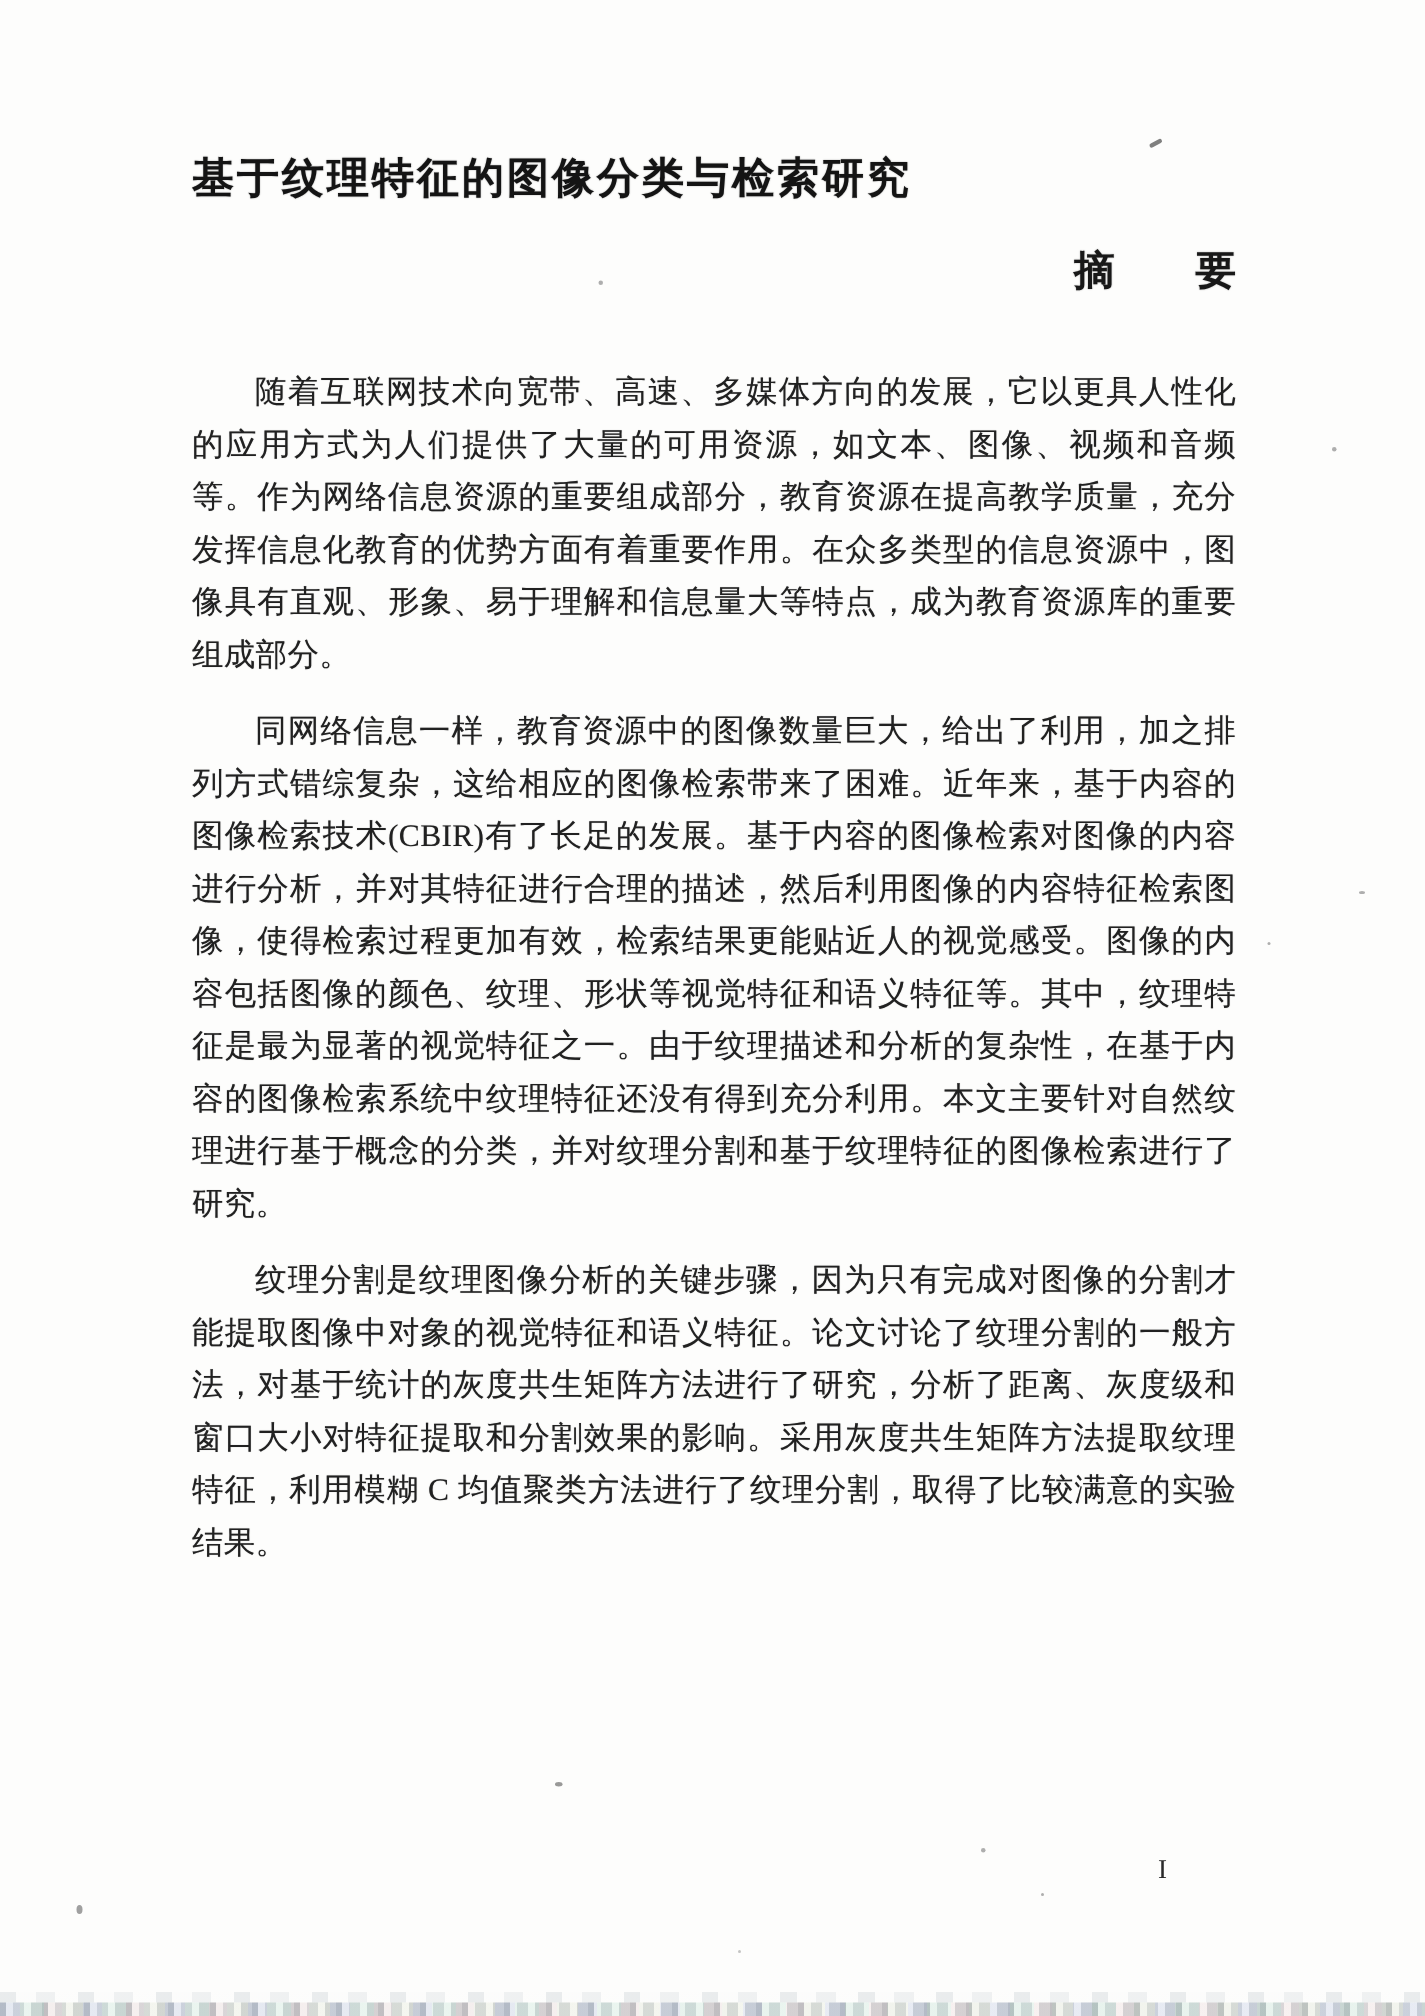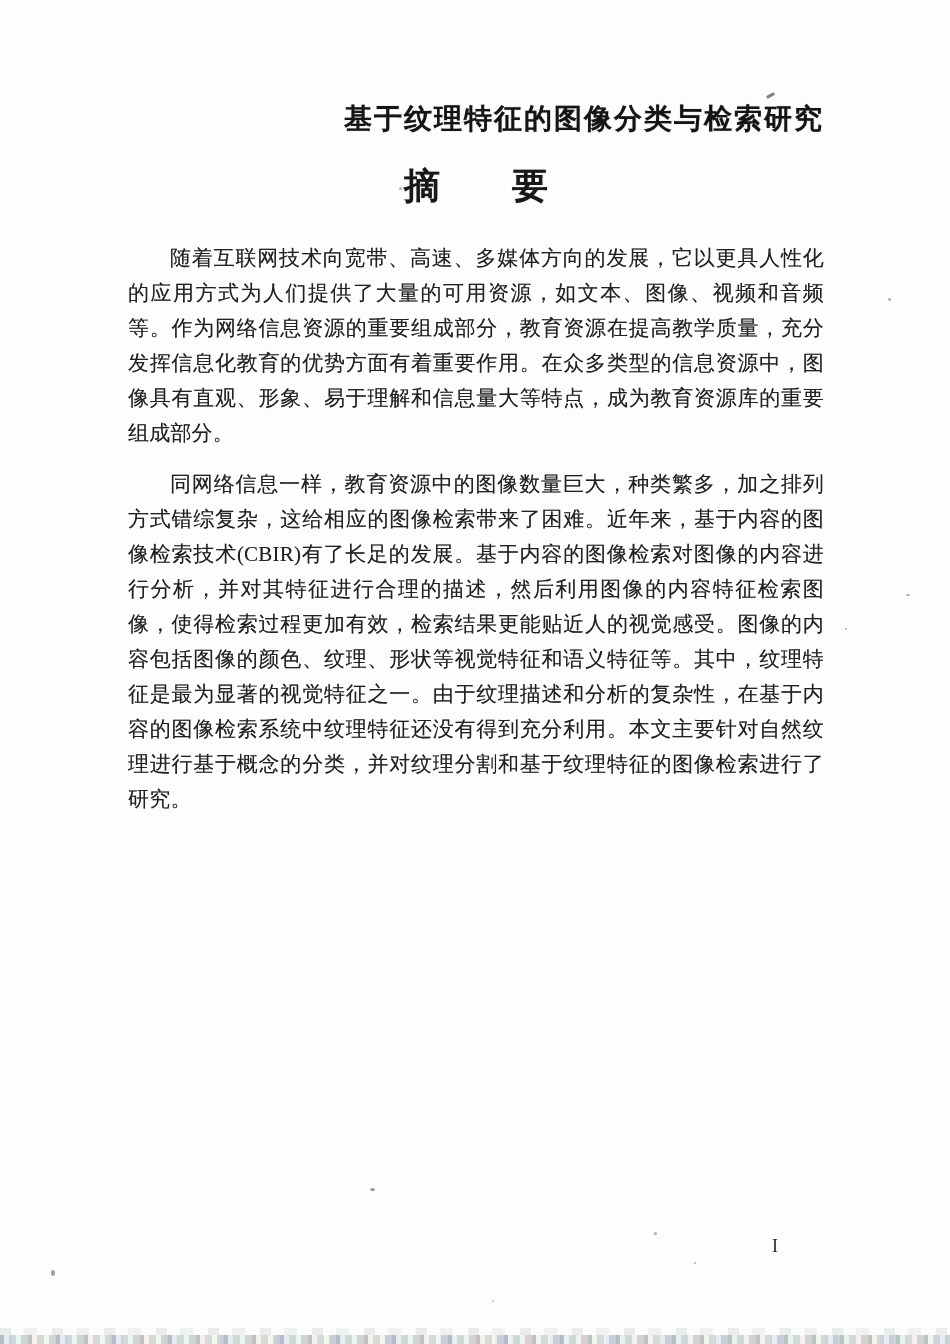--- a/index.html
+++ b/index.html
@@ -11,38 +11,38 @@
     overflow:hidden;
     font-family:"Liberation Serif", serif;
   }
   .content {
     position:absolute;
     left:128px; top:0;
     width:696px;
   }
   .doc-title {
     margin:100px 0 0 0;
-    text-align:right;
+    text-align:left;
     font-family:"Liberation Sans", sans-serif;
     font-size:28px;
     font-weight:700;
     letter-spacing:2px;
     color:#141414;
     text-shadow:0 0 1px rgba(20,20,20,.45);
   }
   .abstract-heading {
     margin:24px 0 12px 0;
-    text-align:center;
+    text-align:right;
     font-family:"Liberation Sans", sans-serif;
-    font-size:36px;
+    font-size:27px;
     font-weight:700;
     color:#181818;
     text-shadow:0 0 1px rgba(20,20,20,.45);
   }
-  .body-text { margin-top:30px; }
+  .body-text { margin-top:46px; }
   .body-text p {
     margin:0 0 16px 0;
     font-size:21px;
     line-height:35px;
     text-align:justify;
     text-indent:2em;
     color:#212121;
     text-shadow:0 0 0.6px rgba(35,35,35,.45);
     letter-spacing:0.2px;
   }
@@ -101,21 +101,22 @@
 
 <div class="page">
 
   <div class="content">
     <h1 class="doc-title">基于纹理特征的图像分类与检索研究</h1>
 
     <h2 class="abstract-heading">摘　　要</h2>
 
     <div class="body-text">
       <p>随着互联网技术向宽带、高速、多媒体方向的发展，它以更具人性化的应用方式为人们提供了大量的可用资源，如文本、图像、视频和音频等。作为网络信息资源的重要组成部分，教育资源在提高教学质量，充分发挥信息化教育的优势方面有着重要作用。在众多类型的信息资源中，图像具有直观、形象、易于理解和信息量大等特点，成为教育资源库的重要组成部分。</p>
-      <p>同网络信息一样，教育资源中的图像数量巨大，种类繁多，加之排列方式错综复杂，这给相应的图像检索带来了困难。近年来，基于内容的图像检索技术(CBIR)有了长足的发展。基于内容的图像检索对图像的内容进行分析，并对其特征进行合理的描述，然后利用图像的内容特征检索图像，使得检索过程更加有效，检索结果更能贴近人的视觉感受。图像的内容包括图像的颜色、纹理、形状等视觉特征和语义特征等。其中，纹理特征是最为显著的视觉特征之一。由于纹理描述和分析的复杂性，在基于内容的图像检索系统中纹理特征还没有得到充分利用。本文主要针对自然纹理进行基于概念的分类，并对纹理分割和基于纹理特征的图像检索进行了研究。</p>
+      <p>同网络信息一样，教育资源中的图像数量巨大，给出了利用，加之排列方式错综复杂，这给相应的图像检索带来了困难。近年来，基于内容的图像检索技术(CBIR)有了长足的发展。基于内容的图像检索对图像的内容进行分析，并对其特征进行合理的描述，然后利用图像的内容特征检索图像，使得检索过程更加有效，检索结果更能贴近人的视觉感受。图像的内容包括图像的颜色、纹理、形状等视觉特征和语义特征等。其中，纹理特征是最为显著的视觉特征之一。由于纹理描述和分析的复杂性，在基于内容的图像检索系统中纹理特征还没有得到充分利用。本文主要针对自然纹理进行基于概念的分类，并对纹理分割和基于纹理特征的图像检索进行了研究。</p>
+      <p>纹理分割是纹理图像分析的关键步骤，因为只有完成对图像的分割才能提取图像中对象的视觉特征和语义特征。论文讨论了纹理分割的一般方法，对基于统计的灰度共生矩阵方法进行了研究，分析了距离、灰度级和窗口大小对特征提取和分割效果的影响。采用灰度共生矩阵方法提取纹理特征，利用模糊 C 均值聚类方法进行了纹理分割，取得了比较满意的实验结果。</p>
     </div>
   </div>
 
   <div class="page-number">I</div>
 
   <div class="tick"></div>
   <span class="speck" style="left:399px; top:187px; width:3px; height:3px;"></span>
   <span class="speck" style="left:888px; top:298px; width:3px; height:3px;"></span>
   <span class="speck" style="left:906px; top:594px; width:4px; height:2px;"></span>
   <span class="speck" style="left:845px; top:628px; width:2px; height:2px;"></span>

